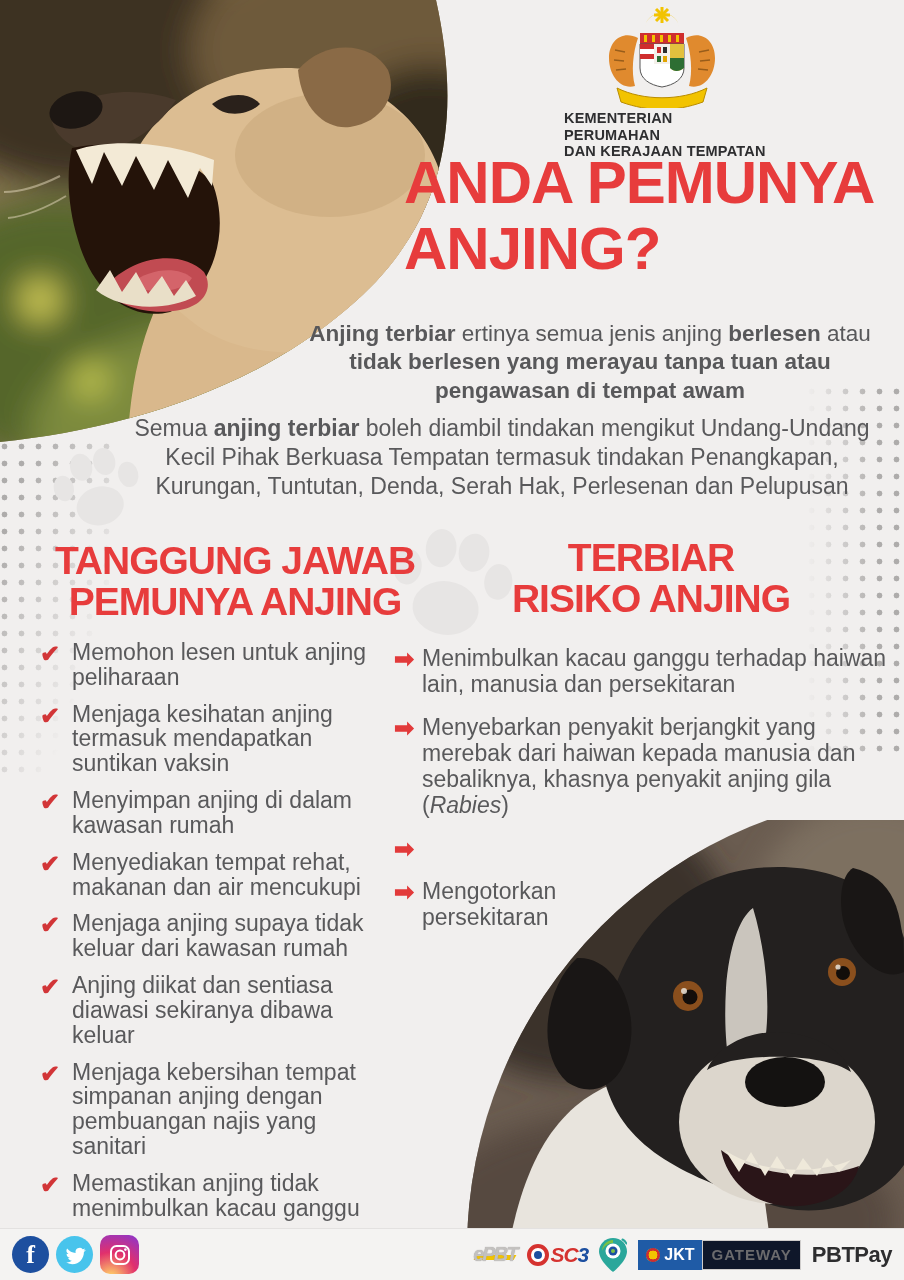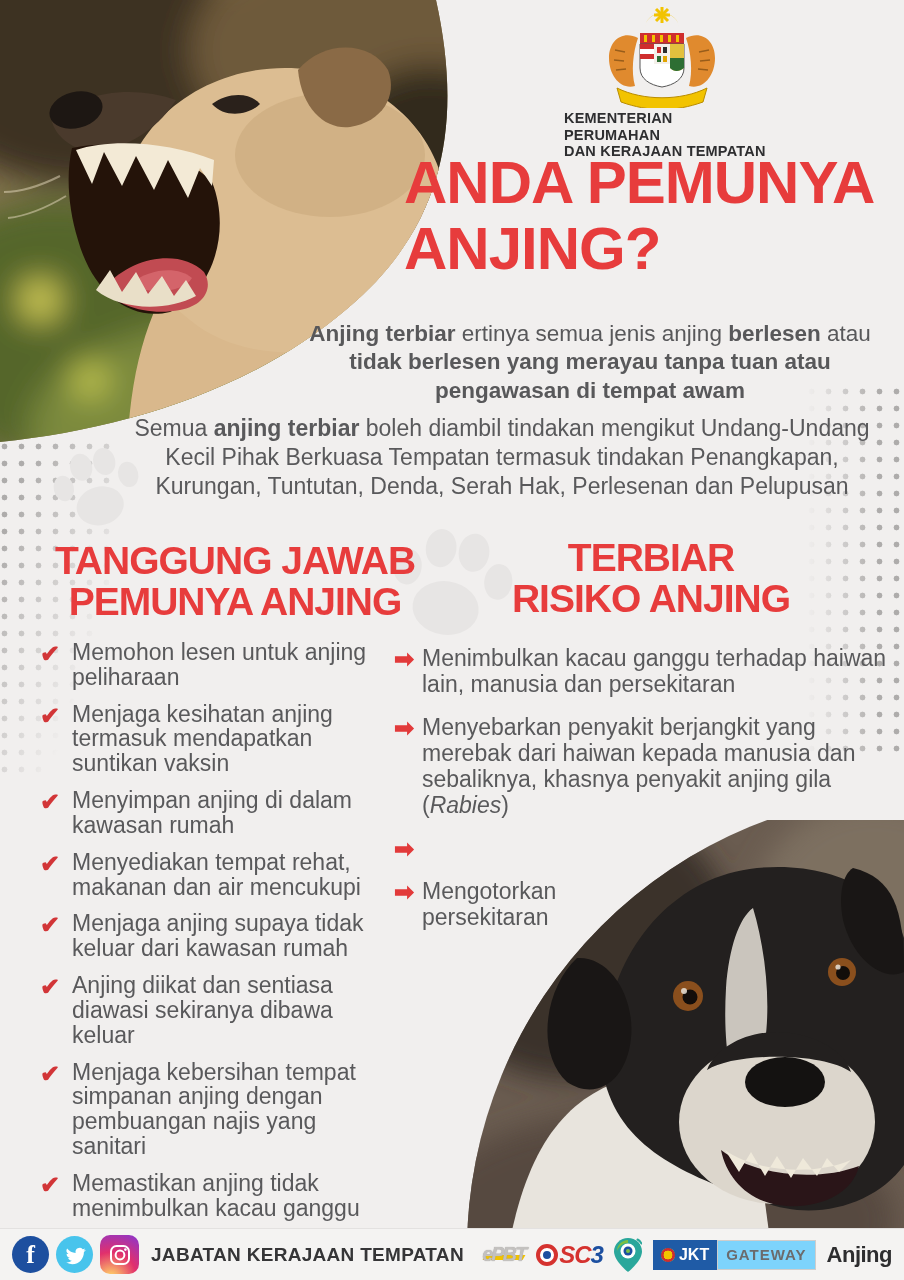--- a/index.html
+++ b/index.html
@@ -77,30 +77,30 @@
       font-family:"Liberation Serif",serif;font-size:26px;}
   .tw{width:37px;height:37px;background:#48c4ec;}
   .ig{width:39px;height:39px;border-radius:10px;
       background:radial-gradient(circle at 28% 110%, #fdc468 8%, #e1306c 50%, #9036c8 95%);}
   .dept{margin-left:12px; font-weight:bold; font-size:19px; color:#353537; letter-spacing:.3px;}
   .brandbar{margin-left:auto; display:flex; align-items:center; gap:11px;}
   .epbt{font-size:20px; font-weight:900; font-style:italic; letter-spacing:-2px;
         color:#c3c1bf; text-shadow:0 0 1px #999795; position:relative;}
   .epbt:before{content:""; position:absolute; left:2px; bottom:6px; width:92%; height:5px;
         background:#f2c300; transform:skewX(-30deg); z-index:-1;}
-  .osc3{display:flex; align-items:center; font-weight:900; font-style:italic; font-size:24px; letter-spacing:-1px;}
+  .osc3{display:flex; align-items:center; font-weight:900; font-style:italic; font-size:21px; letter-spacing:-1px;}
   .osc-o{width:22px; height:22px; border:4px solid #d5322f; border-radius:50%;
         box-sizing:border-box; background:#fff; display:flex; align-items:center; justify-content:center; margin-right:1px;}
   .osc-o i{width:8px;height:8px;border-radius:50%;background:#1c4fa0;display:block;}
   .osc-sc{color:#d5322f;} .osc-3{color:#1c4fa0;}
   .jkt-gateway{display:flex; align-items:stretch; height:30px;}
   .jkt-box{background:#1f5ba6; color:#fff; display:flex; align-items:center; gap:4px;
         padding:0 8px; font-weight:bold; font-size:16px;}
   .jkt-crest{width:14px;height:14px;border-radius:50%;background:radial-gradient(#f2c300 45%,#cf2e2e 46% 70%,#f2c300 71%);}
-  .gw-box{background:#7dd3fc; border:1px solid #cfcdcc; color:#6b6b6d; display:flex; align-items:center;
+  .gw-box{background:#0f172a; border:1px solid #cfcdcc; color:#6b6b6d; display:flex; align-items:center;
         padding:0 8px; font-weight:bold; font-size:15px; letter-spacing:1px;}
   .pbtpay{font-weight:900; font-size:22px; color:#2d2d2f; letter-spacing:-.5px;}
 </style>
 </head>
 <body>
 
 <div class="poster">
 
   <svg class="photo-tl" viewBox="0 0 474 546">
     <defs>
@@ -343,21 +343,20 @@
           </svg>
       </div>
       <div class="icn ig">
         <svg width="24" height="24" viewBox="0 0 24 24" fill="none" stroke="#fff" stroke-width="2">
           <rect x="3" y="3" width="18" height="18" rx="5.5"></rect>
           <circle cx="12" cy="12" r="4.4"></circle>
           <circle cx="17.4" cy="6.6" r="1.3" fill="#fff" stroke="none"></circle>
         </svg>
       </div>
     </div>
-    <div class="dept">JABATAN KERAJAAN TEMPATAN</div>
     <div class="brandbar">
       <div class="epbt">ePBT</div>
       <div class="osc3">
         <span class="osc-o">
             <i></i>
           </span>
           <span class="osc-sc">SC</span>
           <span class="osc-3">3</span>
       </div>
       <svg width="28" height="34" viewBox="0 0 28 34">
@@ -368,17 +367,17 @@
         <circle cx="14" cy="13" r="2" fill="#7bc043"></circle>
         <path d="M22,4 a7,7 0 0 1 3,3 M23.5,1.5 a10,10 0 0 1 4,4" stroke="#2aa79b" stroke-width="2" fill="none" stroke-linecap="round"></path>
       </svg>
       <div class="jkt-gateway">
         <div class="jkt-box">
           <span class="jkt-crest"></span>
           <span>JKT</span>
         </div>
         <div class="gw-box">GATEWAY</div>
       </div>
-      <div class="pbtpay">Anjing</div>
+      <div class="pbtpay">PBTPay</div>
     </div>
   </div>
 
 </div>
 
 </body></html>

